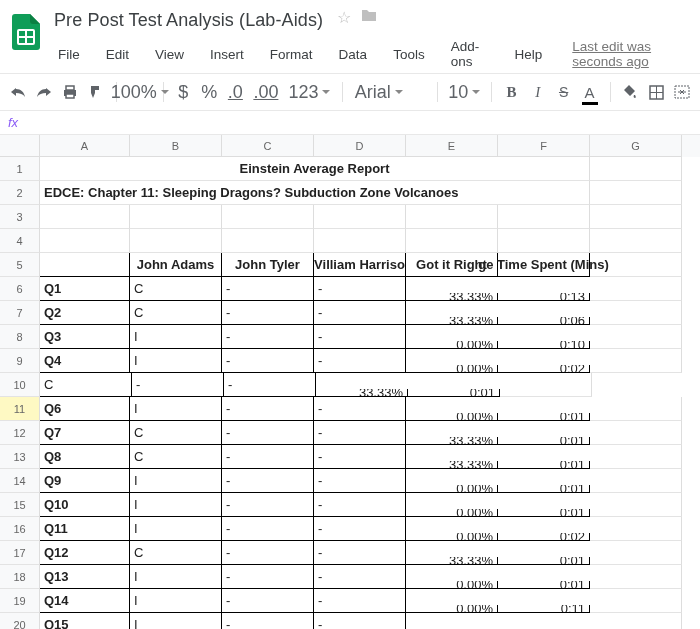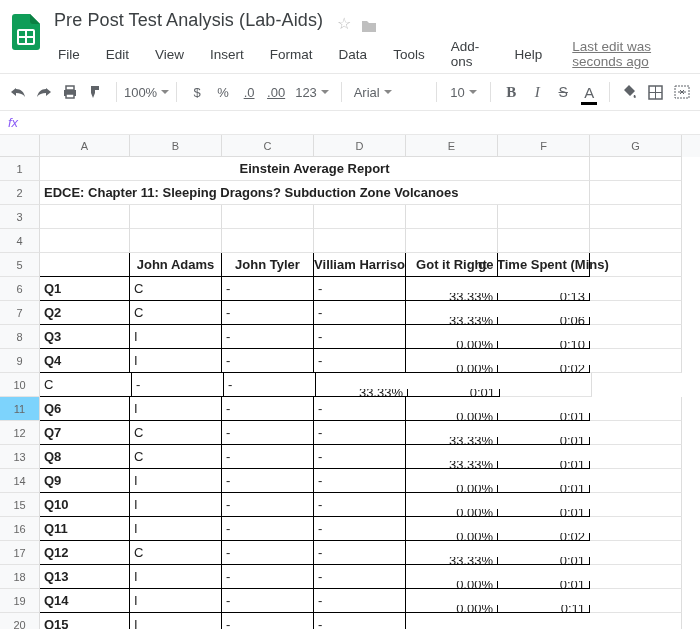--- a/index.html
+++ b/index.html
@@ -20,21 +20,21 @@
     width: 36px;
     height: 48px;
     display: flex;
     align-items: center;
     justify-content: center;
     margin-right: 6px;
   }
   .doc-area { flex: 1; }
   .title-row {
     display: flex;
-    align-items: flex-end;
+    align-items: flex-start;
     gap: 10px;
   }
   .doc-title {
     font-size: 18px;
     color: #3c4043;
     letter-spacing: 0.1px;
     padding: 2px 4px;
   }
   .star-icon, .folder-icon {
     color: #bcbcbc;
@@ -91,21 +91,21 @@
     color: #5f6368;
   }
   .tb-dd::after {
     content: "";
     display: inline-block;
     margin-left: 4px;
     border: 4px solid transparent;
     border-top-color: #888;
     transform: translateY(2px);
   }
-  .tb-text { font-size: 13px; }
+  .tb-text { font-size: 18px; }
   .tb-bold { font-weight: bold; font-family: "Times New Roman", serif; font-size: 15px;}
   .tb-italic { font-style: italic; font-family: "Times New Roman", serif; font-size: 15px;}
   .tb-strike { text-decoration: line-through; font-size: 14px;}
   .tb-A {
     font-size: 15px;
     position: relative;
   }
   .tb-A::after {
     content:"";
     position:absolute;
@@ -234,21 +234,21 @@
     display:flex;align-items:center;gap:6px;
   }
   .sheet-tab.active {
     background: #fff;
     color: #0f9d58;
     font-weight: 600;
     border-top-left-radius: 4px;
     border-top-right-radius: 4px;
     box-shadow: inset 0 -2px 0 #0f9d58;
   }
-  .row.sel .row-h { background: #7dd3fc; }
+  .row.sel .row-h { background: #fef9c3; }
   svg { display:block; }
 </style>
 </head>
 <body>
 
 <div class="header">
   <div class="sheets-logo">
     <svg width="28" height="36" viewBox="0 0 28 36">
       <path d="M3 0h15l10 10v23a3 3 0 0 1-3 3H3a3 3 0 0 1-3-3V3a3 3 0 0 1 3-3z" fill="#0f9d58"></path>
       <path d="M18 0l10 10H21a3 3 0 0 1-3-3V0z" fill="#0b8043"></path>

